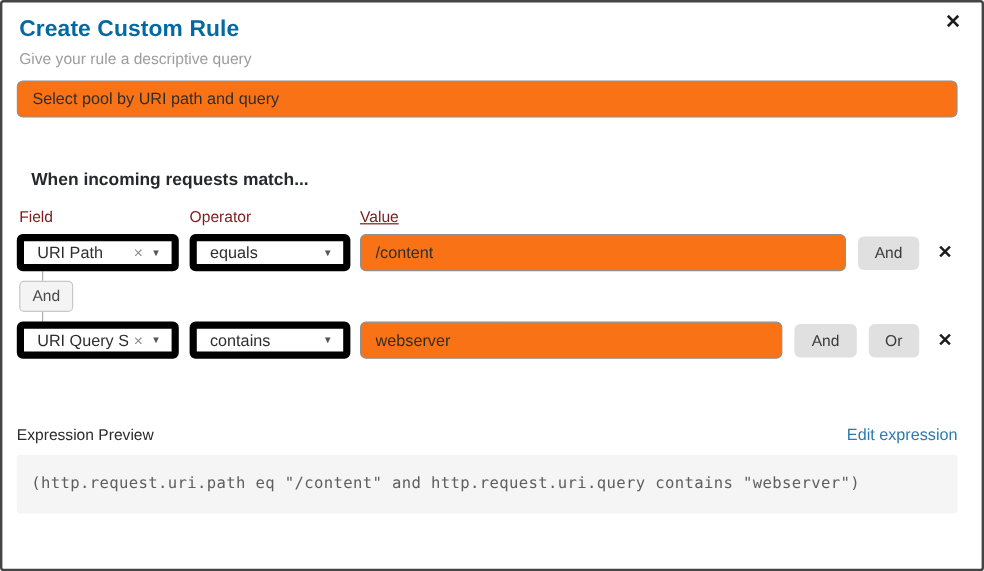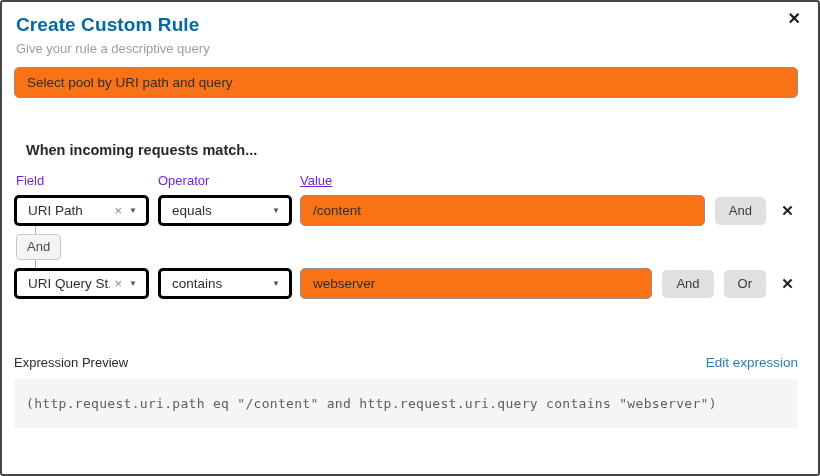--- a/index.html
+++ b/index.html
@@ -36,29 +36,29 @@
     padding:0 12px; font-size:13.5px; color:#2e2e2e;
     font-family:inherit; background:#f97316; outline:none;
   }
   .name-input { margin-top:11px; }
 
   .match-heading {
     margin:44px 0 0 12px;
     font-size:14.5px; font-weight:700; color:#25282c;
   }
 
-  .col-headers { display:flex; margin-top:15px; font-size:13px; color:#6d28d9; }
+  .col-headers { display:flex; margin-top:15px; font-size:13px; color:#7f1d1d; }
   .col-headers .c1 { width:144px; padding-left:2px; }
   .col-headers .c2 { width:142px; }
   .col-headers .c3 { flex:1;text-decoration:underline; }
 
   .cond-row { display:flex; align-items:center; margin-top:7px; }
 
   .select {
-    height:31px; border:3px solid #000000; border-radius:5px;
+    height:31px; border:6px solid #000000; border-radius:5px;
     background:#fff; display:flex; align-items:center;
     padding:0 9px 0 11px; cursor:pointer;
   }
   .select.field { width:135px; margin-right:9px; }
   .select.op    { width:134px; margin-right:8px; }
   .select .lbl  { flex:1; font-size:13.5px; color:#2e2e2e; white-space:nowrap; overflow:hidden; }
   .select .clear { font-size:13px; color:#8a8a8a; margin:0 7px 0 4px; line-height:1; }
   .select .caret { font-size:8px; color:#555; line-height:1; }
 
   .value-input { flex:1; min-width:0; }

